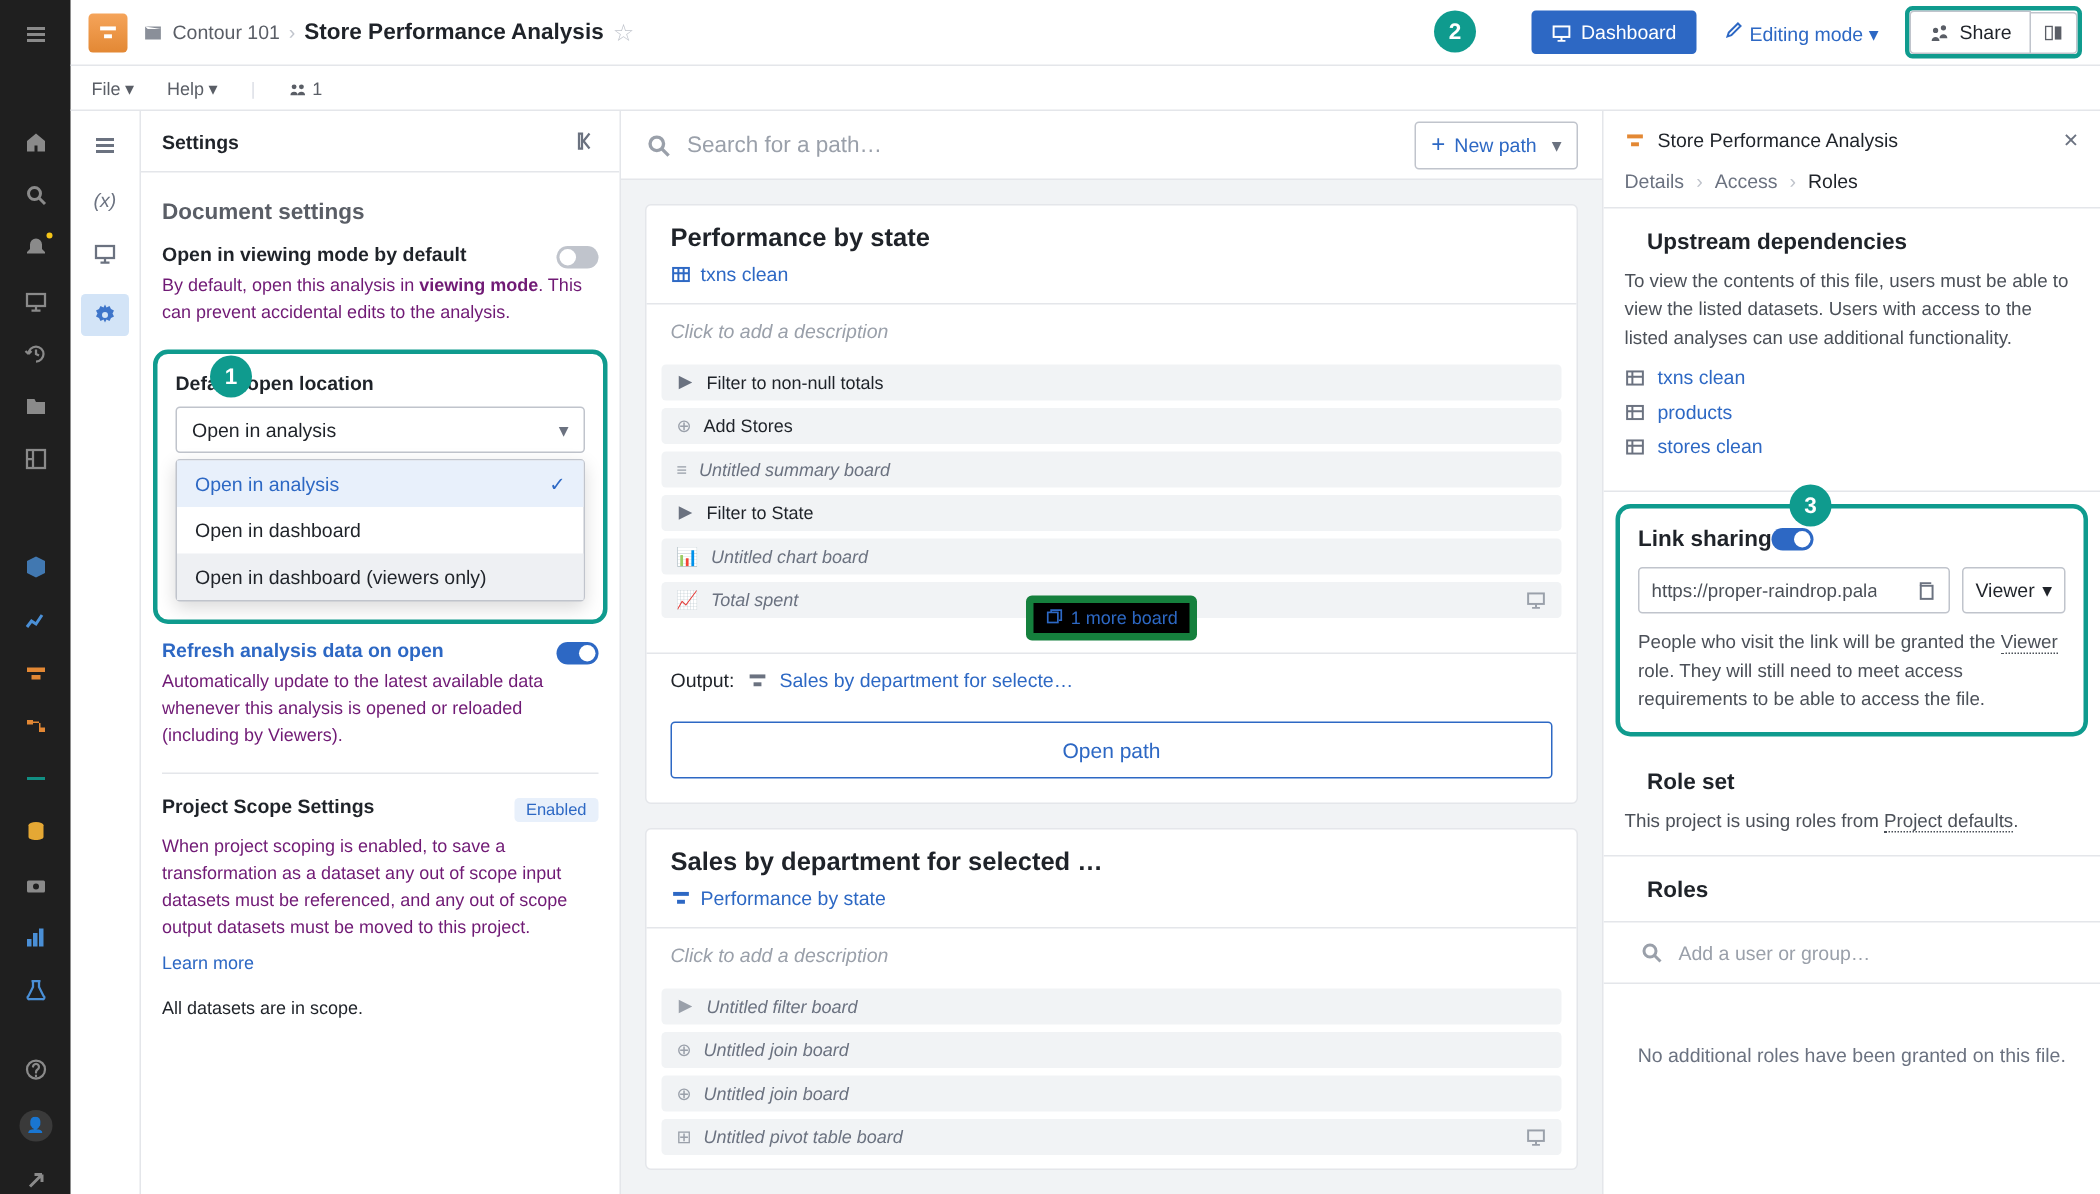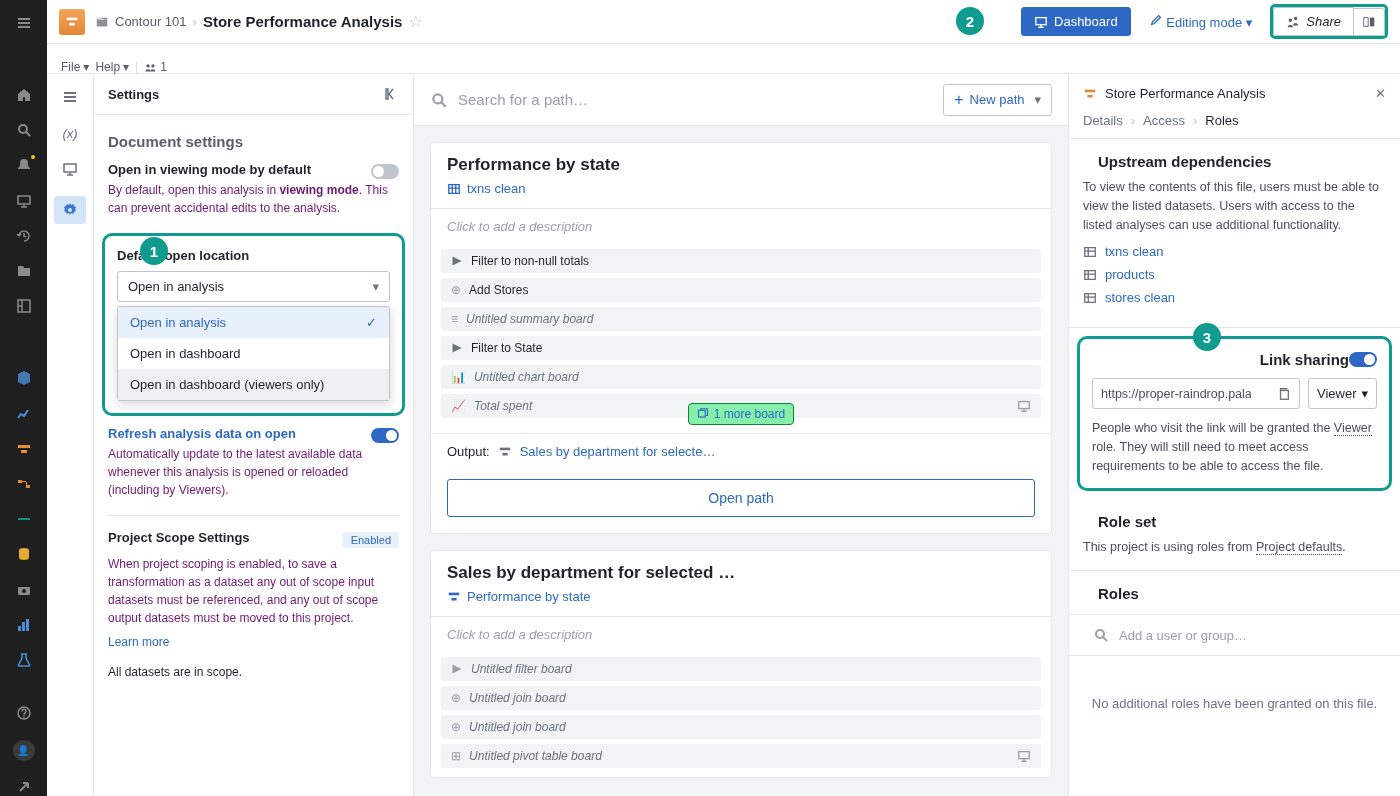--- a/index.html
+++ b/index.html
@@ -17,24 +17,24 @@
 .brand { width:26px; height:26px; background:linear-gradient(#f5a45a,#e38834); border-radius:3px; display:flex; align-items:center; justify-content:center; }
 .crumb { display:flex; align-items:center; gap:6px; color:#5a5e66; font-size:13px; }
 .crumb .title { color:#1f2329; font-weight:600; font-size:15px; }
 .star { color:#c0c4cc; cursor:pointer; font-size:16px; }
 .topbar-right { margin-left:auto; display:flex; align-items:center; gap:10px; }
 .btn { display:flex; align-items:center; gap:6px; padding:6px 12px; border:1px solid #c0c4cc; border-radius:3px; cursor:pointer; background:#fff; font-size:13px; }
 .btn-primary { background:#2d68c4; color:#fff; border-color:#2d68c4; }
 .btn-link { border:none; color:#2d68c4; background:none; padding:6px 8px;}
 .share-group { display:flex; align-items:center; border:3px solid #0f9b8e; border-radius:5px; padding:0; }
 .share-group .btn { border-radius:0; border:1px solid #c0c4cc; }
-.share-group .btn:first-child{ border-top-left-radius:3px; border-bottom-left-radius:3px;font-style:italic;}
+.share-group .btn:first-child{ border-top-left-radius:3px; border-bottom-left-radius:3px;}
 .share-group .btn:last-child{ border-top-right-radius:3px; border-bottom-right-radius:3px; border-left:none;}
 .submenu { height:30px; display:flex; align-items:center; padding:0 14px 0 54px; gap:12px; font-size:12px; color:#5a5e66; border-bottom:1px solid #e4e6ea; position:relative;}
-.submenu-left{position:absolute;left:14px;top:0;display:flex;align-items:flex-end;height:30px;gap:6px;}
+.submenu-left{position:absolute;left:14px;top:0;display:flex;align-items:center;height:30px;gap:22px;}
 .submenu .menu-item { cursor:pointer; display:flex; align-items:center; gap:3px;}
 .sep { color:#dcdfe6; }
 .body { flex:1; display:flex; overflow:hidden; }
 .left-rail2 { width:47px; border-right:1px solid #e4e6ea; display:flex; flex-direction:column; align-items:center; padding-top:14px; gap:18px; }
 .left-rail2 .ic { width:18px; height:18px; color:#6b7280; cursor:pointer; display:flex; align-items:center; justify-content:center;}
 .left-rail2 .ic.active { background:#d3e4f7; width:32px; height:28px; border-radius:3px; color:#2d68c4;}
 .settings-panel { width:320px; border-right:1px solid #e4e6ea; display:flex; flex-direction:column; overflow-y:auto; }
 .sp-head { display:flex; align-items:center; justify-content:space-between; padding:12px 14px; border-bottom:1px solid #e4e6ea; font-weight:600; }
 .sp-head .collapse { color:#6b7280; cursor:pointer; }
 .sp-body { padding:10px 14px 40px; }
@@ -66,21 +66,21 @@
 .path-card { background:#fff; border:1px solid #e4e6ea; border-radius:4px; margin:16px; }
 .pc-head { padding:12px 16px 4px; border-bottom:1px solid #e4e6ea;}
 .pc-title { font-size:17px; font-weight:600; }
 .pc-link { display:flex; align-items:center; gap:6px; color:#2d68c4; font-size:13px; margin-top:6px; margin-bottom:8px;}
 .pc-desc { color:#9aa0aa; font-style:italic; padding:10px 16px; font-size:13px;}
 .pc-rows { padding:0 10px 4px; }
 .pc-row { background:#f1f3f5; border-radius:3px; margin:5px 0; padding:5px 10px; display:flex; align-items:center; gap:8px; color:#6b7280; font-size:12px; font-style:italic;}
 .pc-row.solid{font-style:normal; color:#1f2329;}
 .pc-row .ic-sm{color:#9aa0aa; font-style:normal;}
 .pc-more { position:relative; text-align:center; padding:4px; }
-.more-pill { display:inline-flex; align-items:center; gap:5px; border:1px solid #15803d; color:#2d68c4; background:#86efac; border-radius:4px; padding:3px 8px; font-size:12px; cursor:pointer;}
+.more-pill { display:inline-flex; align-items:center; gap:5px; border:5px solid #15803d; color:#2d68c4; background:#000000; border-radius:4px; padding:3px 8px; font-size:12px; cursor:pointer;}
 .pc-output{ display:flex; align-items:center; gap:8px; padding:10px 16px; border-top:1px solid #e4e6ea; font-size:13px;}
 .open-path-btn { margin:10px 16px 16px; border:1px solid #2d68c4; color:#2d68c4; text-align:center; padding:10px; border-radius:3px; cursor:pointer; font-size:14px;}
 .side-panel { width:332px; border-left:1px solid #e4e6ea; display:flex; flex-direction:column; overflow-y:auto;}
 .sp2-head { display:flex; align-items:center; justify-content:space-between; padding:12px 14px; }
 .sp2-head-left{ display:flex; align-items:center; gap:8px; font-size:13px;}
 .close-x { cursor:pointer; color:#6b7280; }
 .crumbs2 { display:flex; align-items:center; gap:8px; padding:0 14px 10px; color:#6b7280; font-size:13px; border-bottom:none;}
 .crumbs2 .active{color:#1f2329;}
 .sep-chev{color:#c0c4cc;}
 .sp2-sec { padding:14px; border-bottom:1px solid #e4e6ea; }
@@ -524,21 +524,21 @@
               <svg width="14" height="14" viewBox="0 0 16 16" fill="none" stroke="#6b7280" stroke-width="1.5">
                 <rect x="2" y="3" width="12" height="10"></rect>
                 <path d="M2 7h12M6 3v10"></path>
               </svg>
               <span>stores clean</span>
             </div>
         </div>
 
         <div class="callout-box" id="callout-3" style="margin:8px;position:relative">
           <div class="badge-num">3</div>
-          <div style="display:flex;align-items:center;justify-content:flex-end">
+          <div style="display:flex;align-items:center;justify-content:flex-start">
             <div class="sp2-title" style="margin:0">Link sharing</div>
             <div class="toggle on"></div>
           </div>
           <div class="link-row">
             <div class="input">
               <span style="overflow:hidden;white-space:nowrap;width:150px">https://proper-raindrop.palantir</span>
               <svg width="14" height="14" viewBox="0 0 16 16" fill="none" stroke="#6b7280" stroke-width="1.5">
                   <rect x="4" y="4" width="9" height="10"></rect>
                   <path d="M4 4V2h8"></path>
                 </svg>

